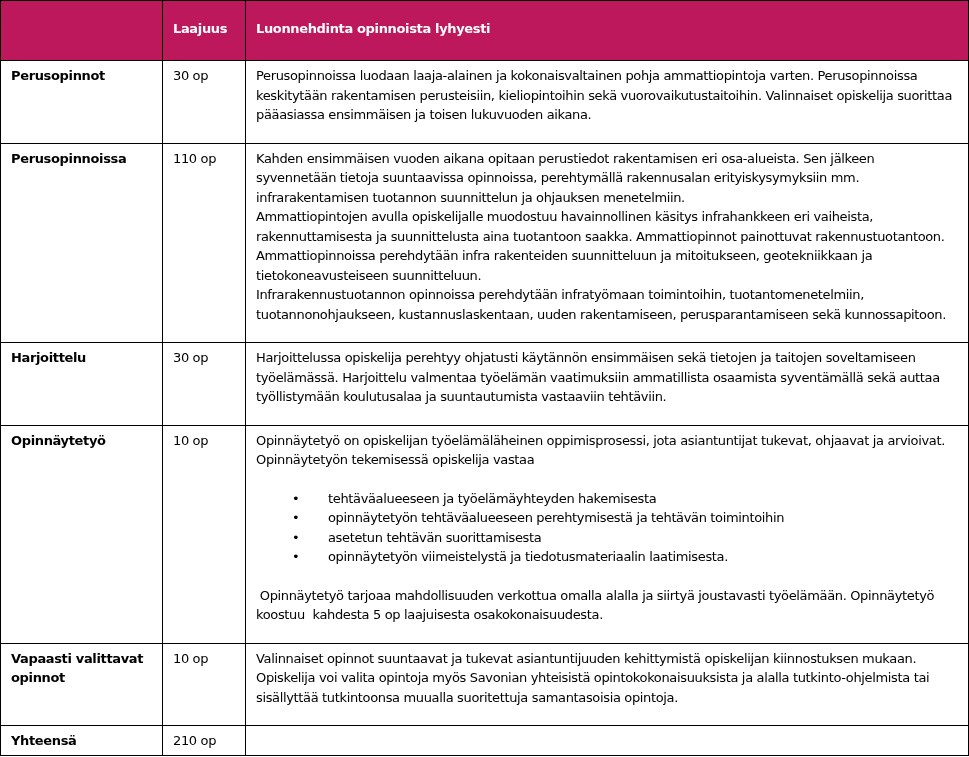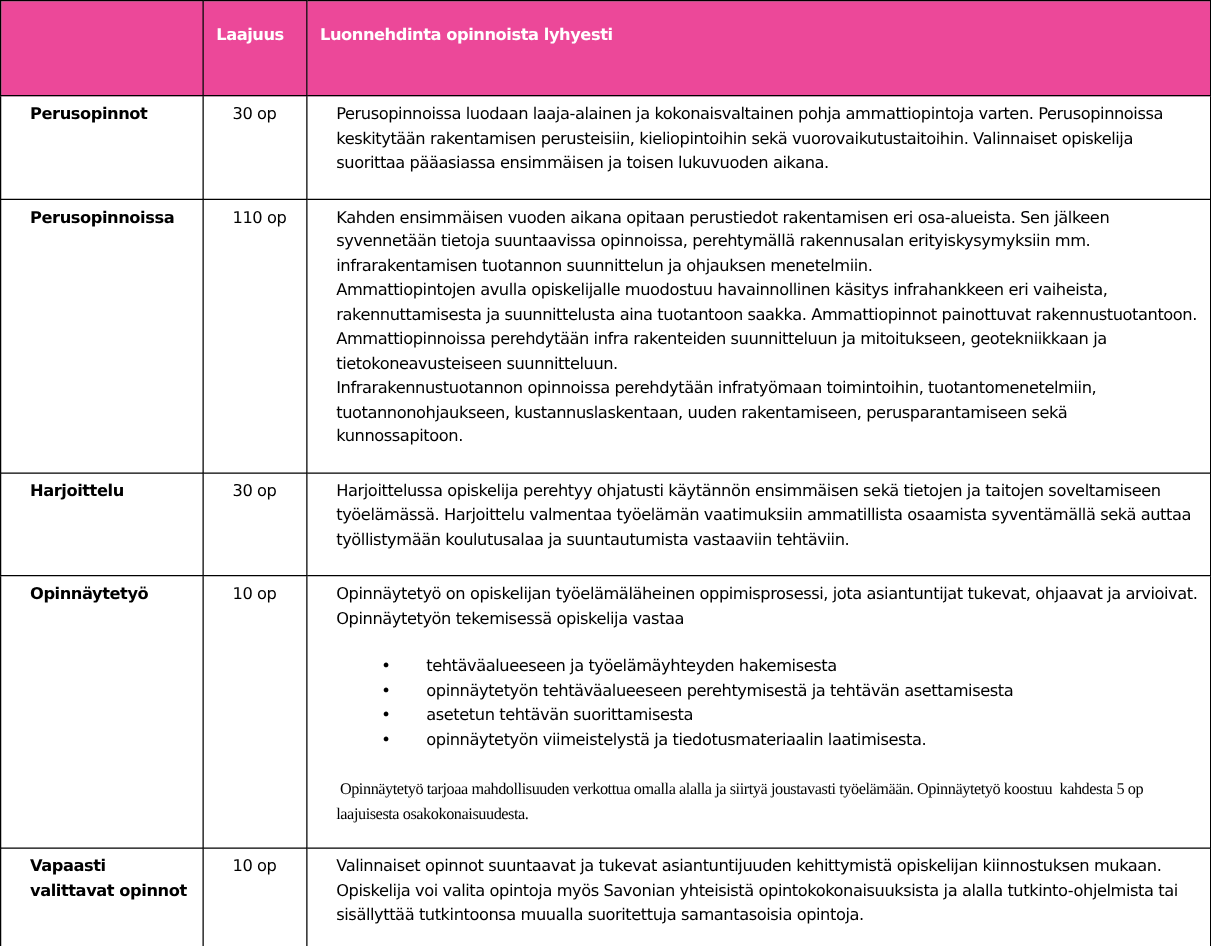--- a/index.html
+++ b/index.html
@@ -15,28 +15,28 @@
   table.curriculum col.c3 { width: 723px; }
   table.curriculum th, table.curriculum td {
     border: 1px solid #000;
     vertical-align: top;
     text-align: left;
     font-size: 13px;
     line-height: 19.5px;
     letter-spacing: -0.35px;
   }
   table.curriculum thead th {
-    background: #ec4899;
+    background: #be185d;
     color: #ffffff;
     font-weight: bold;
-    height: 76px;
+    height: 60px;
     padding: 18px 2px 0 10px;
     box-sizing: border-box;
   }
-  table.curriculum td { padding: 5px 10px 18px 23px; }
+  table.curriculum td { padding: 5px 10px 18px 10px; }
   td.name { font-weight: bold; }
   td.credits { }
   td.desc p { margin: 0; }
   td.desc ul { margin: 19px 0 19px 0; padding-left: 72px; list-style: none; }
   td.desc ul li { position: relative; }
   td.desc ul li .bullet { position: absolute; left: -36px; top: 0; }
   tr.row-perus td { height: 56px; }
   tr.row-total td { padding-bottom: 4px; height: 14px; }
   tr.row-opin td { height: 176px; }
 </style>
@@ -82,25 +82,25 @@
       </td>
     </tr>
     <tr class="row-opin">
       <td class="name">Opinnäytetyö</td>
       <td class="credits">10 op</td>
       <td class="desc">
         <p>Opinnäytetyö on opiskelijan työelämäläheinen oppimisprosessi, jota asiantuntijat tukevat, ohjaavat ja arvioivat.</p>
         <p>Opinnäytetyön tekemisessä opiskelija vastaa</p>
         <ul>
           <li><span class="bullet">•</span><span>tehtäväalueeseen ja työelämäyhteyden hakemisesta</span></li>
-          <li><span class="bullet">•</span><span>opinnäytetyön tehtäväalueeseen perehtymisestä ja tehtävän asettamisesta</span></li>
+          <li><span class="bullet">•</span><span>opinnäytetyön tehtäväalueeseen perehtymisestä ja tehtävän toimintoihin</span></li>
           <li><span class="bullet">•</span><span>asetetun tehtävän suorittamisesta</span></li>
           <li><span class="bullet">•</span><span>opinnäytetyön viimeistelystä ja tiedotusmateriaalin laatimisesta.</span></li>
         </ul>
-        <p style="white-space: pre-wrap; font-family: Liberation Serif, serif;"> Opinnäytetyö tarjoaa mahdollisuuden verkottua omalla alalla ja siirtyä joustavasti työelämään. Opinnäytetyö koostuu  kahdesta 5 op laajuisesta osakokonaisuudesta.</p>
+        <p style="white-space: pre-wrap;"> Opinnäytetyö tarjoaa mahdollisuuden verkottua omalla alalla ja siirtyä joustavasti työelämään. Opinnäytetyö koostuu  kahdesta 5 op laajuisesta osakokonaisuudesta.</p>
       </td>
     </tr>
     <tr>
       <td class="name">Vapaasti valittavat opinnot</td>
       <td class="credits">10 op</td>
       <td class="desc">
         <p>Valinnaiset opinnot suuntaavat ja tukevat asiantuntijuuden kehittymistä opiskelijan kiinnostuksen mukaan. Opiskelija voi valita opintoja myös Savonian yhteisistä opintokokonaisuuksista ja alalla tutkinto-ohjelmista tai sisällyttää tutkintoonsa muualla suoritettuja samantasoisia opintoja.</p>
       </td>
     </tr>
     <tr class="row-total">

